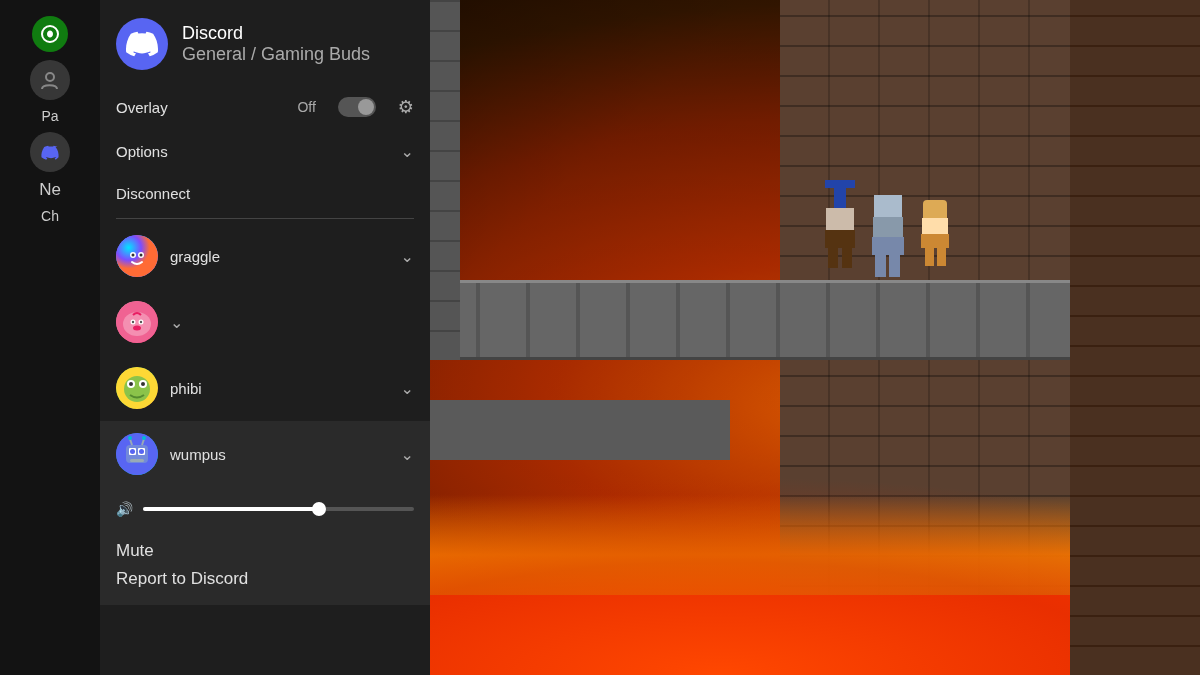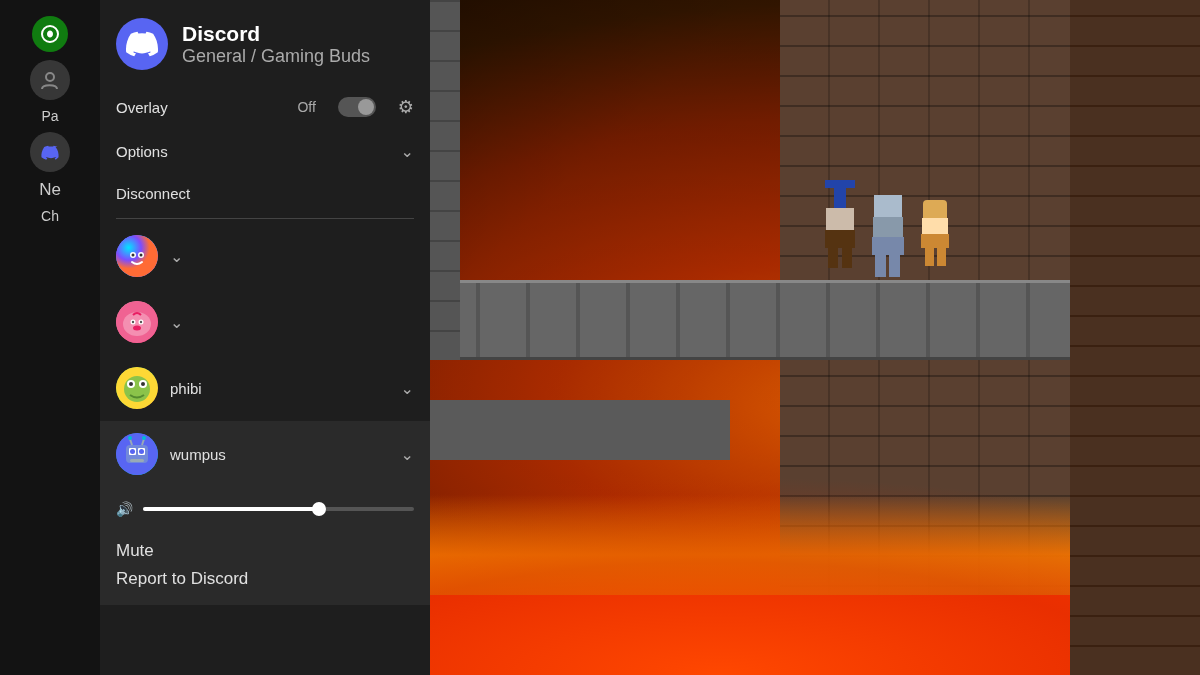--- a/index.html
+++ b/index.html
@@ -124,22 +124,22 @@
       fill: white;
     }
 
     .header-text {
       display: flex;
       flex-direction: column;
     }
 
     .header-title {
       color: white;
-      font-size: 21px;
-      font-weight: 700;
+      font-size: 18px;
+      font-weight: 400;
     }
 
     .header-subtitle {
       color: #aaa;
       font-size: 18px;
     }
 
     
     .overlay-row {
       display: flex;
@@ -506,20 +506,21 @@
             </defs>
 
             <circle cx="17" cy="20" r="3" fill="white"></circle>
             <circle cx="25" cy="20" r="3" fill="white"></circle>
             <circle cx="17" cy="20" r="1.5" fill="#333"></circle>
             <circle cx="25" cy="20" r="1.5" fill="#333"></circle>
             <path d="M16 27 Q21 31 26 27" stroke="white" stroke-width="2" fill="none" stroke-linecap="round"></path>
           </svg>
         </div>
       </div>
+      <span class="user-name">graggle</span>
       <span class="user-chevron">⌄</span>
     </div>
 
     <div class="user-item">
       <div class="user-avatar avatar-mallow">
         <div class="avatar-face">
           <svg width="42" height="42" viewBox="0 0 42 42">
             <circle cx="21" cy="21" r="21" fill="#f06292"></circle>
 
             <ellipse cx="21" cy="23" rx="14" ry="12" fill="#f48fb1"></ellipse>

